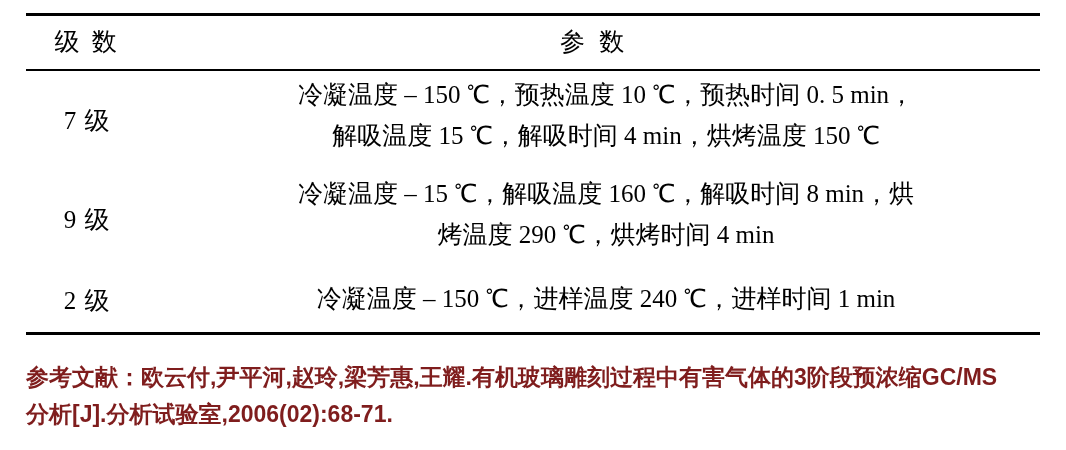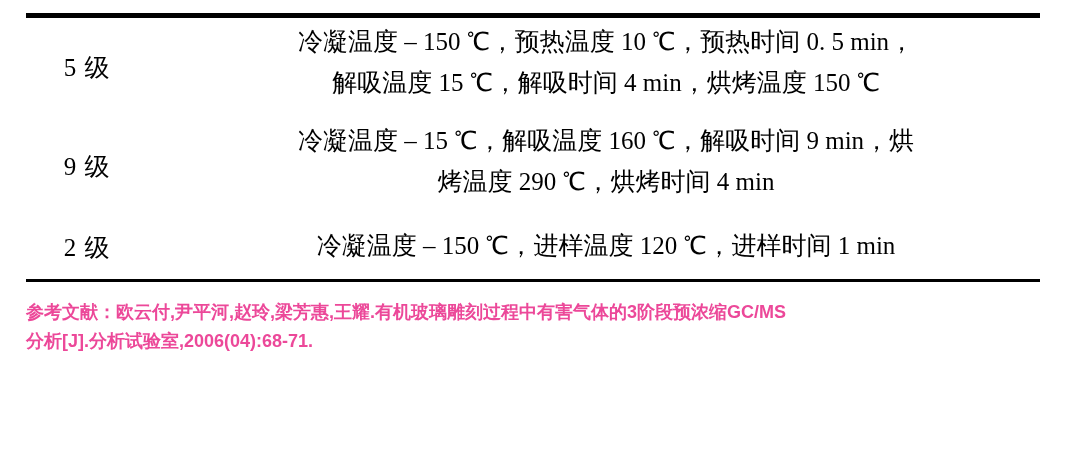--- a/index.html
+++ b/index.html
@@ -60,70 +60,82 @@
     text-align: center;
     vertical-align: middle;
     padding: 4px 0 14px 24px;
     line-height: 1.62;
   }
   td.param-cell .line { display: block; white-space: nowrap; }
   tr.row-single td.param-cell { padding-top: 10px; padding-bottom: 12px; }
 
   .ref {
     width: 1014px;
-    margin: 4px auto;
+    margin: 12px auto;
     padding-top: 12px;
     font-family: "Liberation Sans", sans-serif;
     font-weight: bold;
-    font-size: 18px;
+    font-size: 23px;
     line-height: 1.62;
     letter-spacing: 0px;
-    color: #ec4899;
+    color: #7f1d1d;
   }
   .ref .rline { display: block; }
 </style>
 </head>
 <body>
 
 <div class="page">
 
   <div class="rule rule-thick rule-top"></div>
 
+  <table class="data-table">
+    <colgroup>
+      <col class="c-level">
+      <col class="c-param">
+    </colgroup>
+    <thead>
+      <tr>
+        <th class="th-level">级 数</th>
+        <th class="th-param">参 数</th>
+      </tr>
+    </thead>
+  </table>
 
   <div class="rule rule-thin"></div>
 
   <table class="data-table">
     <colgroup>
       <col class="c-level">
       <col class="c-param">
     </colgroup>
     <tbody>
       <tr>
-        <td class="level-cell">5 级</td>
+        <td class="level-cell">7 级</td>
         <td class="param-cell">
           <span class="line">冷凝温度 – 150 ℃，预热温度 10 ℃，预热时间 0. 5  min，</span>
           <span class="line">解吸温度 15 ℃，解吸时间 4  min，烘烤温度 150 ℃</span>
         </td>
       </tr>
       <tr>
         <td class="level-cell">9 级</td>
         <td class="param-cell">
-          <span class="line">冷凝温度 – 15 ℃，解吸温度 160 ℃，解吸时间 9  min，烘</span>
+          <span class="line">冷凝温度 – 15 ℃，解吸温度 160 ℃，解吸时间 8  min，烘</span>
           <span class="line">烤温度 290 ℃，烘烤时间 4  min</span>
         </td>
       </tr>
       <tr class="row-single">
         <td class="level-cell">2 级</td>
         <td class="param-cell">
-          <span class="line">冷凝温度 – 150 ℃，进样温度 120 ℃，进样时间 1  min</span>
+          <span class="line">冷凝温度 – 150 ℃，进样温度 240 ℃，进样时间 1  min</span>
         </td>
       </tr>
     </tbody>
   </table>
 
   <div class="rule rule-thick"></div>
 
   <div class="ref">
     <span class="rline">参考文献：欧云付,尹平河,赵玲,梁芳惠,王耀.有机玻璃雕刻过程中有害气体的3阶段预浓缩GC/MS</span>
-    <span class="rline">分析[J].分析试验室,2006(04):68-71.</span>
+    <span class="rline">分析[J].分析试验室,2006(02):68-71.</span>
   </div>
 
 </div>
 
 </body></html>

